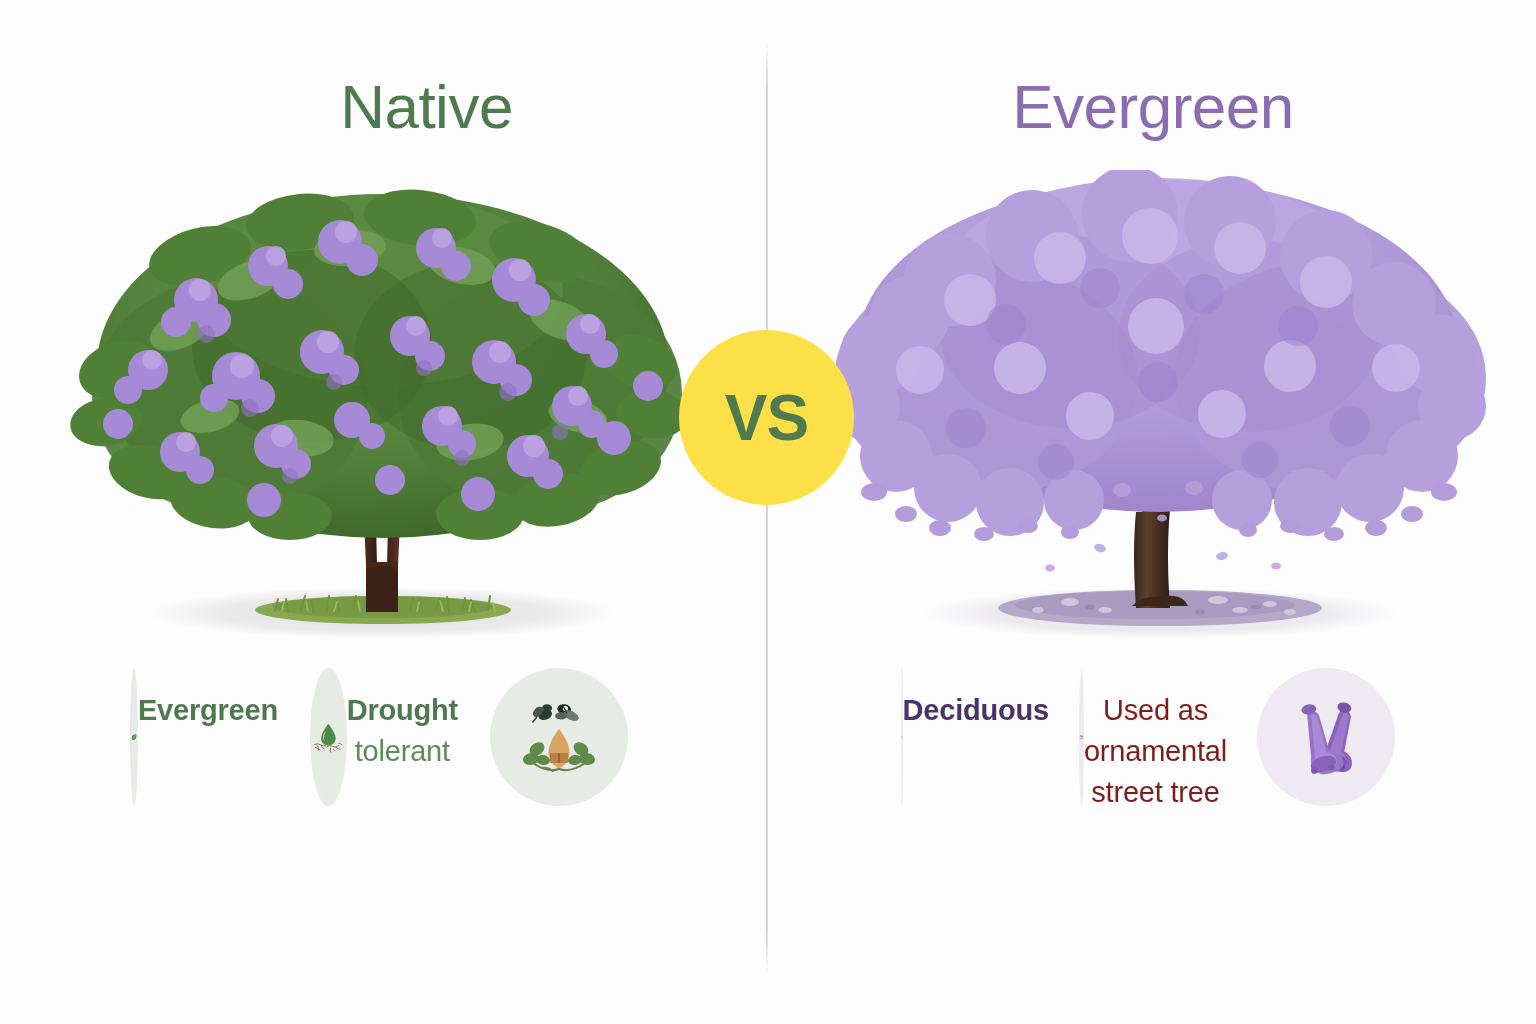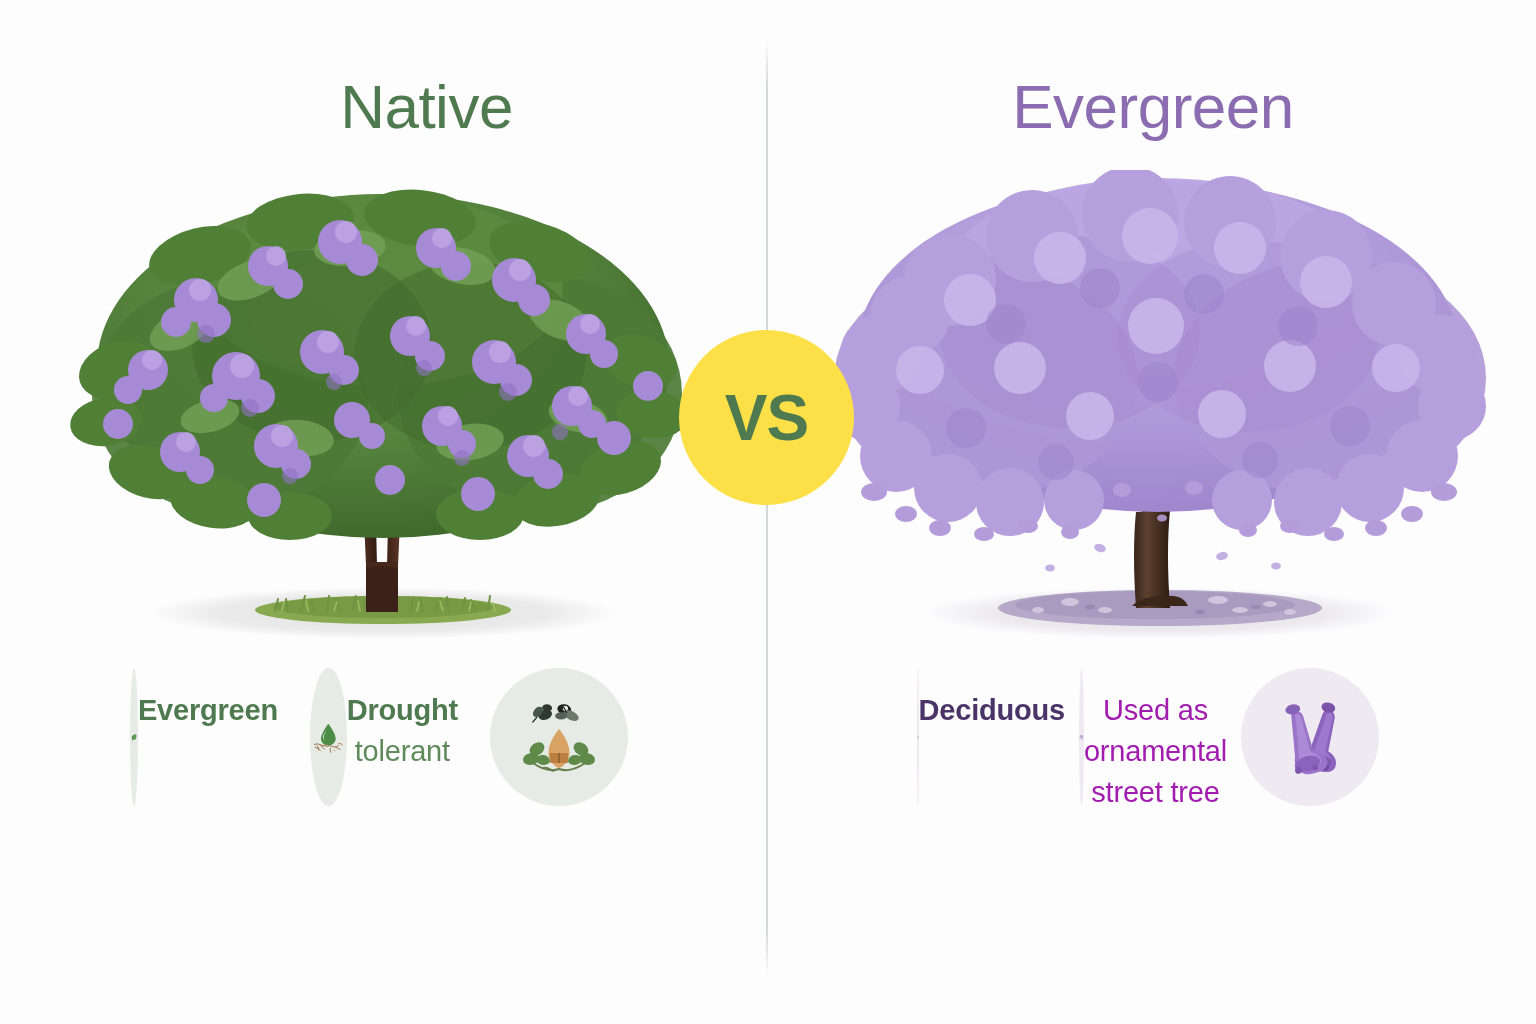--- a/index.html
+++ b/index.html
@@ -94,21 +94,21 @@
     top: 668px;
     left: 0;
     width: 766px;
     display: flex;
     justify-content: center;
     align-items: flex-start;
     gap: 32px;
     padding: 0 130px;
     box-sizing: border-box;
   }
-  .panel.right .features { padding: 0 108px; gap: 14px; }
+  .panel.right .features { padding: 0 108px; gap: 30px; }
 
   .feature {
     width: 148px;
     display: flex;
     flex-direction: row;
   }
   .feature-circle {
     width: 138px;
     height: 138px;
     border-radius: 50%;
@@ -125,21 +125,21 @@
     margin-top: 22px;
     text-align: center;
     font-size: 29px;
     line-height: 1.42;
     letter-spacing: -0.2px;
   }
   .lbl-green-bold { color: #4f7a4f; font-weight: 700; }
   .lbl-green      { color: #5f8a5a; font-weight: 400; }
   .lbl-gray       { color: #6b6b6b; font-weight: 400; }
   .lbl-purple-bold{ color: #4a3366; font-weight: 700; }
-  .lbl-purple     { color: #a21caf; font-weight: 400; }
+  .lbl-purple     { color: #7f1d1d; font-weight: 400; }
 </style>
 </head>
 <body>
 
 <div id="stage">
 
   <div class="panel left">
 
     <div class="panel-title">Native</div>
 

